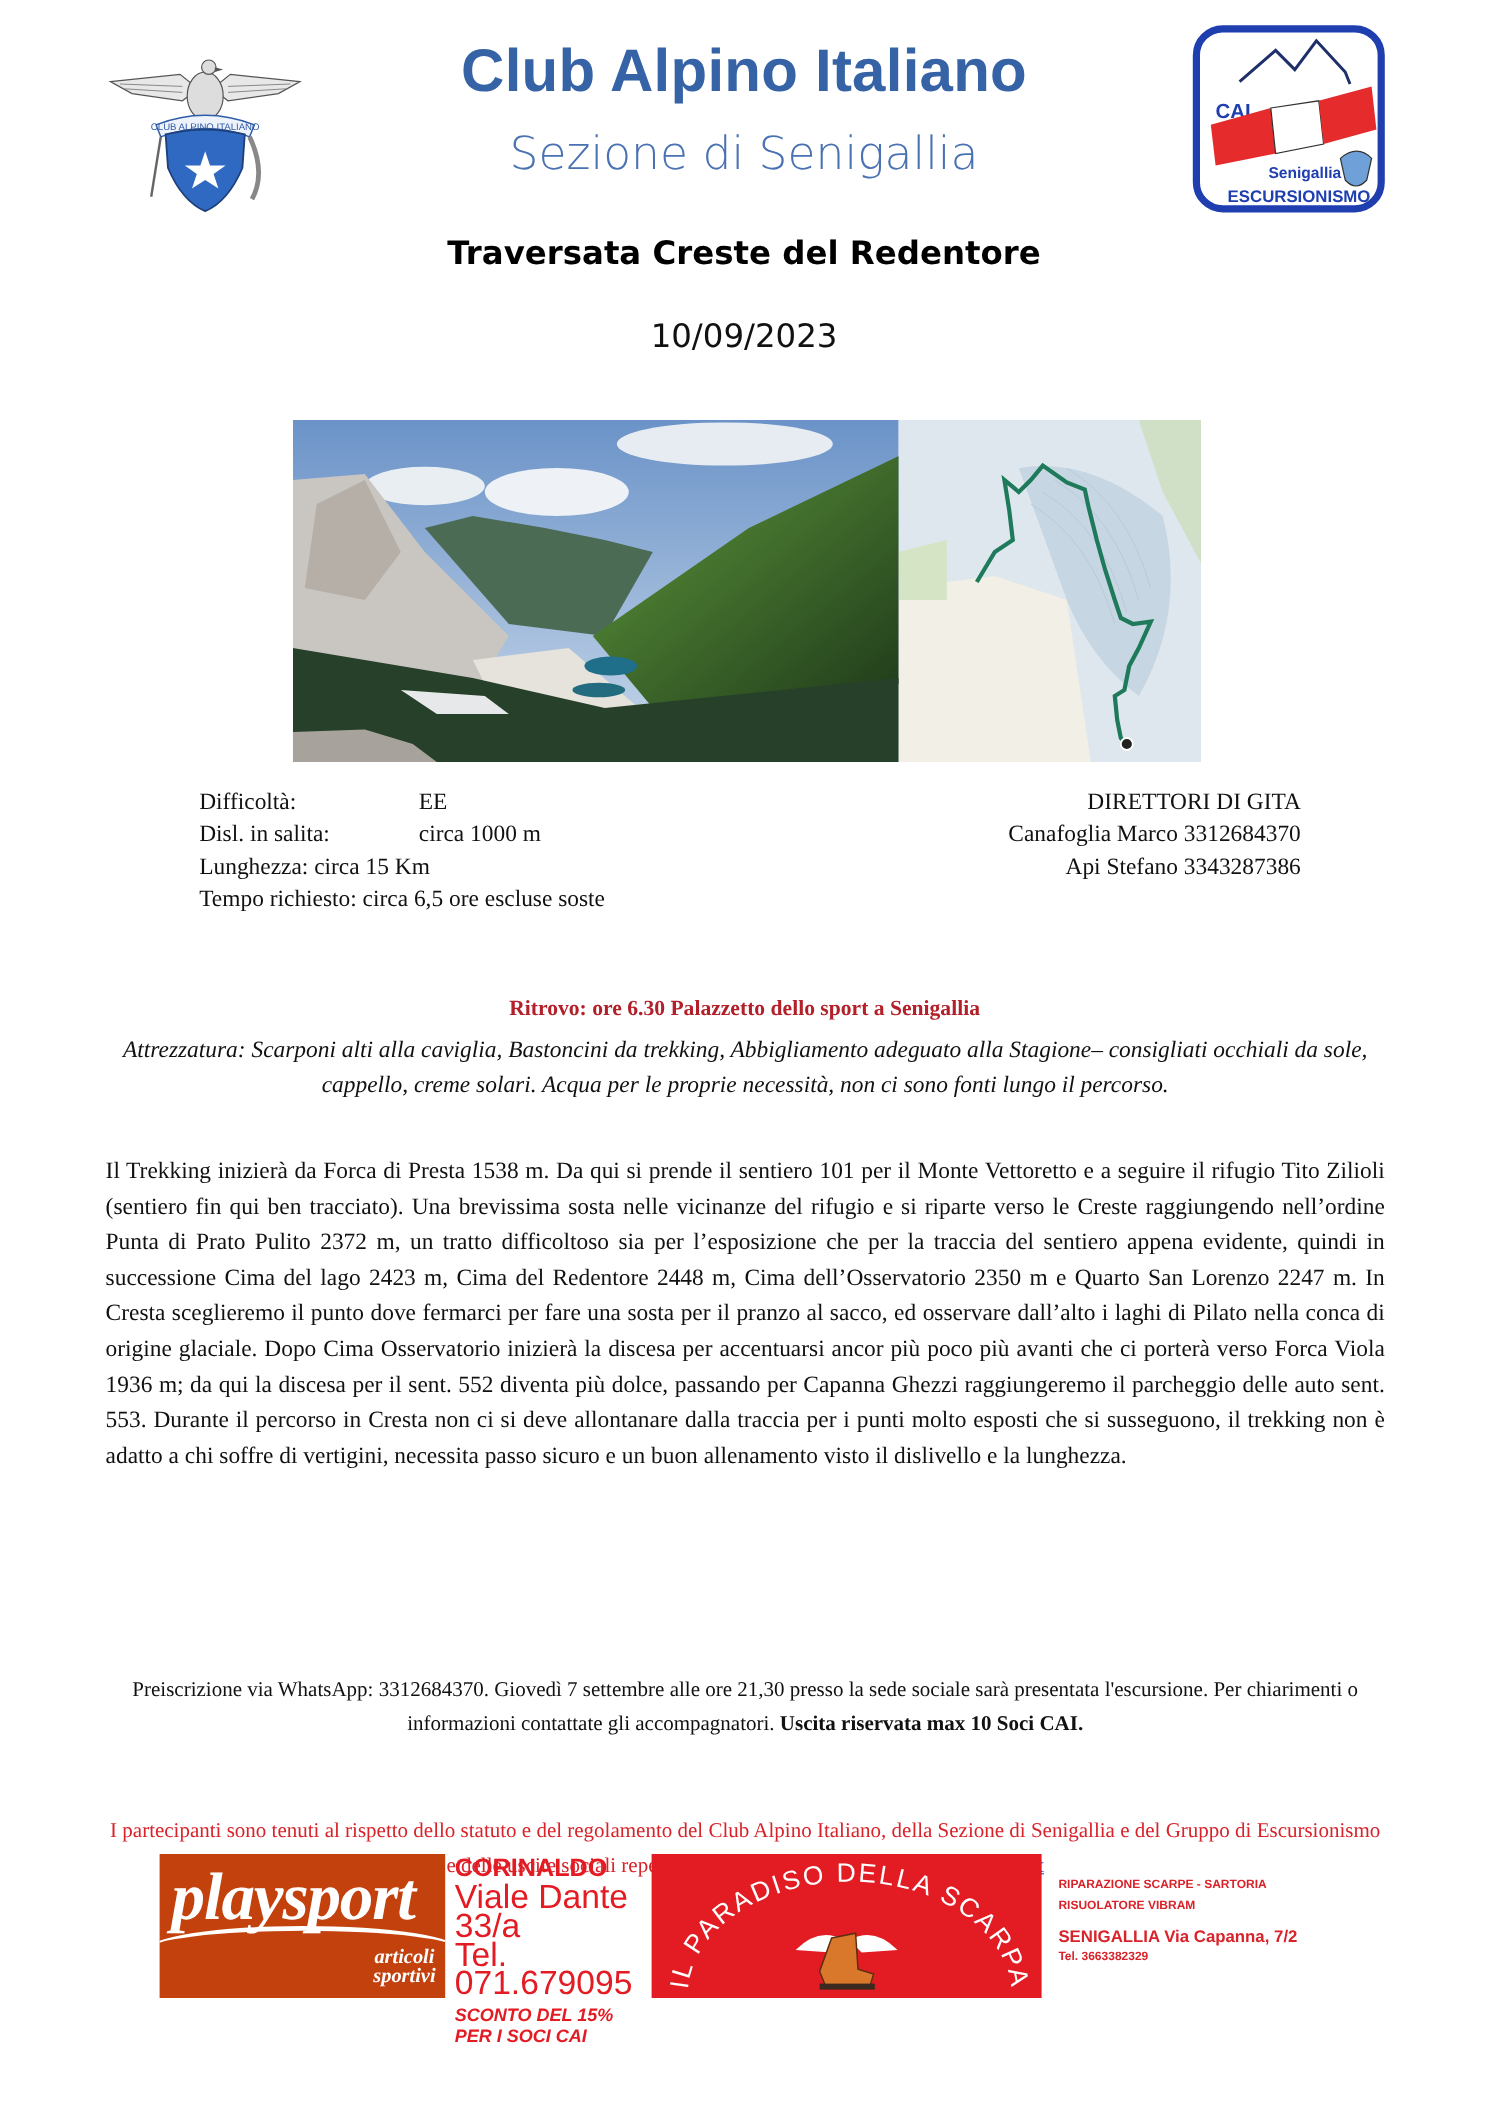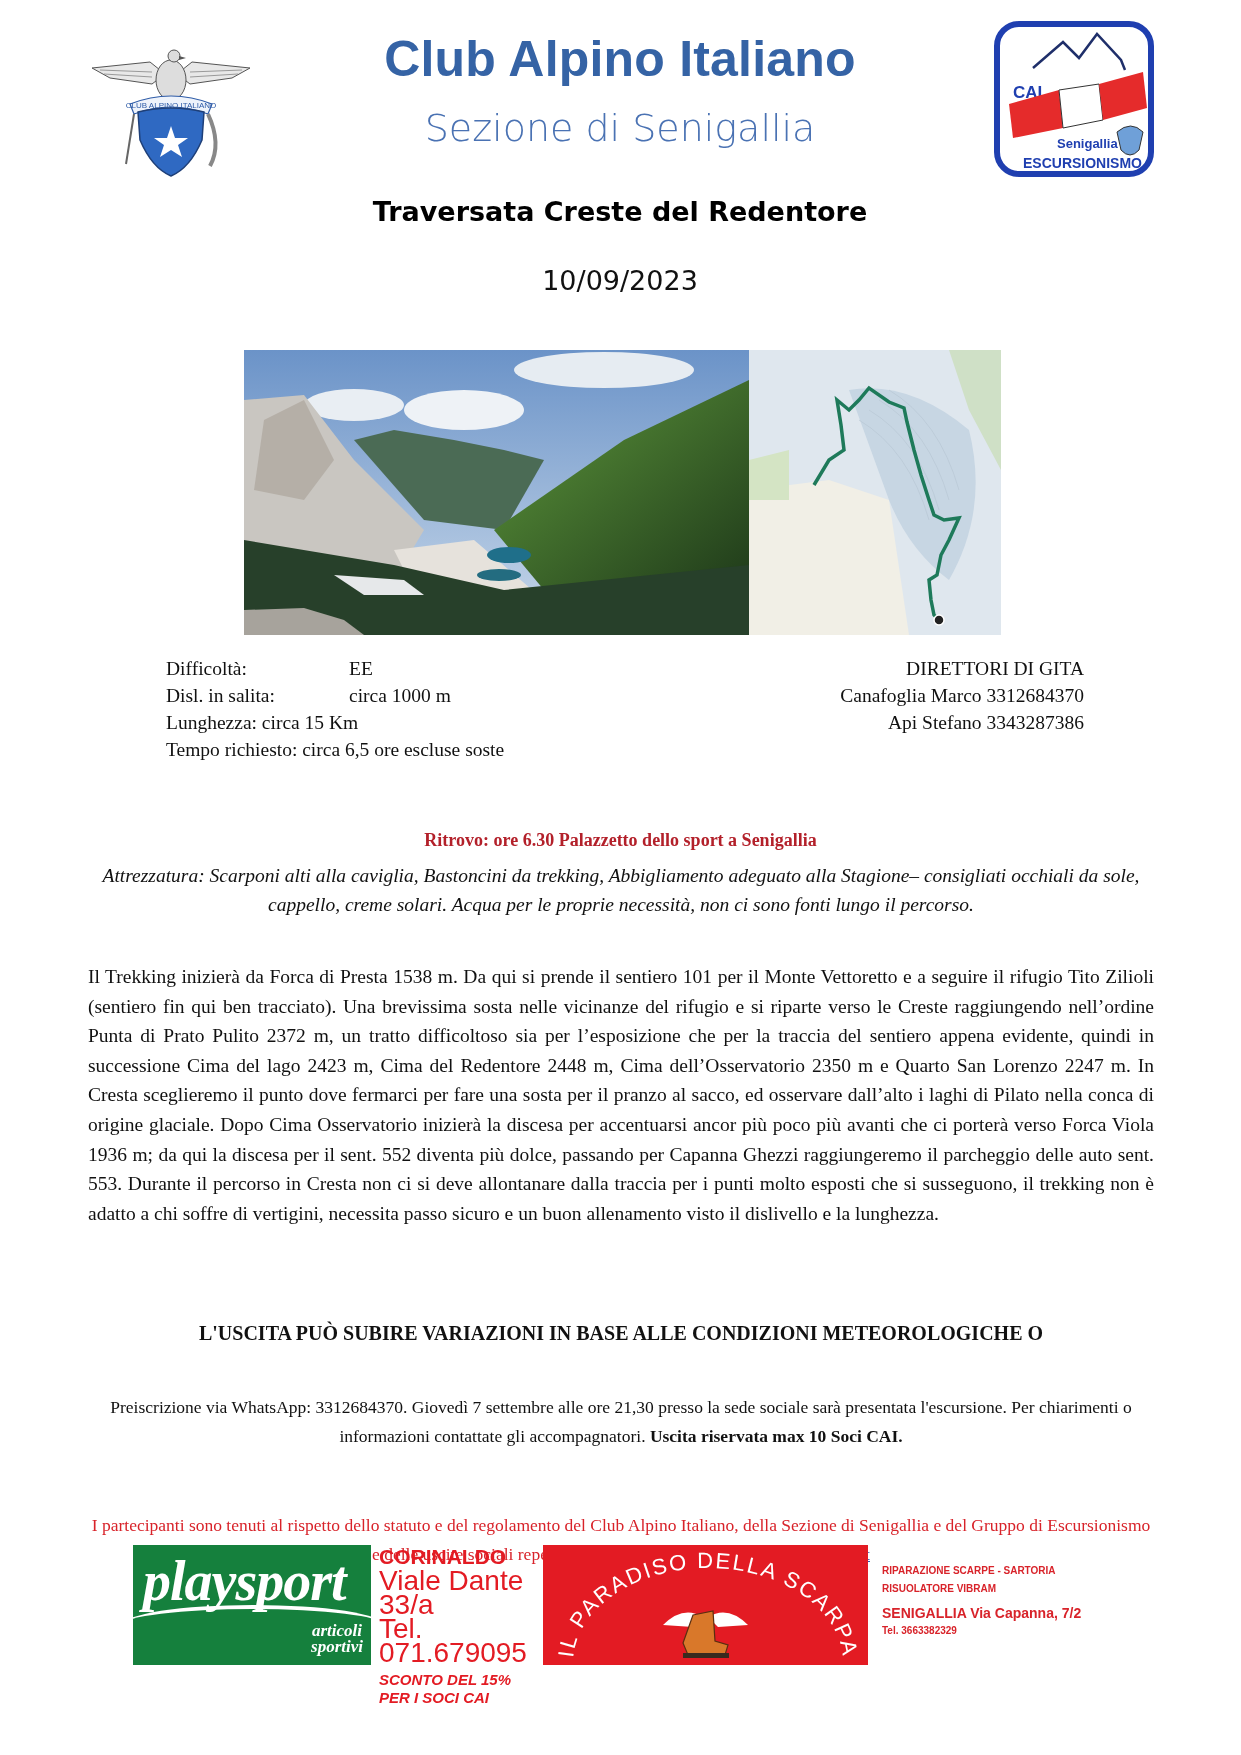--- a/index.html
+++ b/index.html
@@ -36,21 +36,21 @@
   #description { left: 88px; top: 962px; width: 1066px; font-size: 19.5px; line-height: 29.6px; text-align: justify; }
 
   #warning { left: 88px; top: 1318px; width: 1066px; text-align: center; font-weight: bold; font-size: 20px; line-height: 30px; }
   #registration { left: 88px; top: 1393px; width: 1066px; text-align: center; font-size: 17.5px; line-height: 29px; }
   #registration b { font-weight: bold; }
   #rules { left: 88px; top: 1467px; width: 1066px; text-align: center; font-size: 17.5px; line-height: 29px; color: #d8232a; margin-top: 44px; }
   #rules a { color: #2a59b5; text-decoration: underline; }
 
   
   #ad-playsport { left: 133px; top: 1545px; width: 400px; height: 120px; }
-  .ps-red { position: absolute; left: 0; top: 0; width: 238px; height: 120px; background: #15803d; overflow: hidden; }
+  .ps-red { position: absolute; left: 0; top: 0; width: 238px; height: 120px; background: #c2410c; overflow: hidden; }
   .ps-logo { position: absolute; left: 10px; top: 4px; font-family: "Liberation Serif", serif; font-style: italic; font-weight: bold;
     color: #fff; font-size: 56px; letter-spacing: -1px; }
   .ps-swoosh { position: absolute; left: -10px; top: 60px; width: 260px; height: 40px; border-top: 4px solid #fff; border-radius: 50% 50% 0 0; }
   .ps-sub { position: absolute; right: 8px; top: 78px; color: #fff; font-family: "Liberation Serif", serif; font-style: italic; font-weight: bold;
     font-size: 17px; line-height: 16px; text-align: center; }
   .ps-info { position: absolute; left: 246px; top: 0; color: #e31b23; font-family: "Liberation Sans", sans-serif; }
   .ps-city { font-weight: bold; font-size: 21px; line-height: 24px; }
   .ps-addr { font-size: 28px; line-height: 24px; }
   .ps-disc { font-weight: bold; font-style: italic; font-size: 15px; line-height: 18px; margin-top: 6px; }
 
@@ -174,21 +174,20 @@
   <div>Canafoglia Marco 3312684370</div>
   <div>Api Stefano 3343287386</div>
 </div>
 
 <div id="meeting" class="abs">Ritrovo: ore 6.30 Palazzetto dello sport a Senigallia</div>
 <div id="equipment" class="abs">Attrezzatura: Scarponi alti alla caviglia, Bastoncini da trekking, Abbigliamento adeguato alla Stagione– consigliati occhiali da sole, cappello, creme solari. Acqua per le proprie necessità, non ci sono fonti lungo il percorso.</div>
 
 <div id="description" class="abs">Il Trekking inizierà da Forca di Presta 1538 m. Da qui si prende il sentiero 101 per il Monte Vettoretto e a seguire il rifugio Tito Zilioli (sentiero fin qui ben tracciato). Una brevissima sosta nelle vicinanze del rifugio e si riparte verso le Creste raggiungendo nell’ordine Punta di Prato Pulito 2372 m, un tratto difficoltoso sia per l’esposizione che per la traccia del sentiero appena evidente, quindi in successione Cima del lago 2423 m, Cima del Redentore 2448 m, Cima dell’Osservatorio 2350 m e Quarto San Lorenzo 2247 m. In Cresta sceglieremo il punto dove fermarci per fare una sosta per il pranzo al sacco, ed osservare dall’alto i laghi di Pilato nella conca di origine glaciale. Dopo Cima Osservatorio inizierà la discesa per accentuarsi ancor più poco più avanti che ci porterà verso Forca Viola 1936 m; da qui la discesa per il sent. 552 diventa più dolce, passando per Capanna Ghezzi raggiungeremo il parcheggio delle auto sent. 553. Durante il percorso in Cresta non ci si deve allontanare dalla traccia per i punti molto esposti che si susseguono, il trekking non è adatto a chi soffre di vertigini, necessita passo sicuro e un buon allenamento visto il dislivello e la lunghezza.</div>
 
 <div id="warning" class="abs">
-  <div>L'USCITA PUÒ SUBIRE VARIAZIONI IN BASE ALLE CONDIZIONI METEOROLOGICHE O</div>
 </div>
 
 <div id="registration" class="abs">
   <span>Preiscrizione via WhatsApp: 3312684370. Giovedì 7 settembre alle ore 21,30 presso la sede sociale sarà presentata l'escursione. Per chiarimenti o informazioni contattate gli accompagnatori.</span>
   <b>Uscita riservata max 10 Soci CAI.</b>
 </div>
 
 <div id="rules" class="abs">
   <span>I partecipanti sono tenuti al rispetto dello statuto e del regolamento del Club Alpino Italiano, della Sezione di Senigallia e del Gruppo di Escursionismo e delle uscite sociali reperibili sul sito alla sezione</span>
   <a>www.caisenigallia.it</a>

